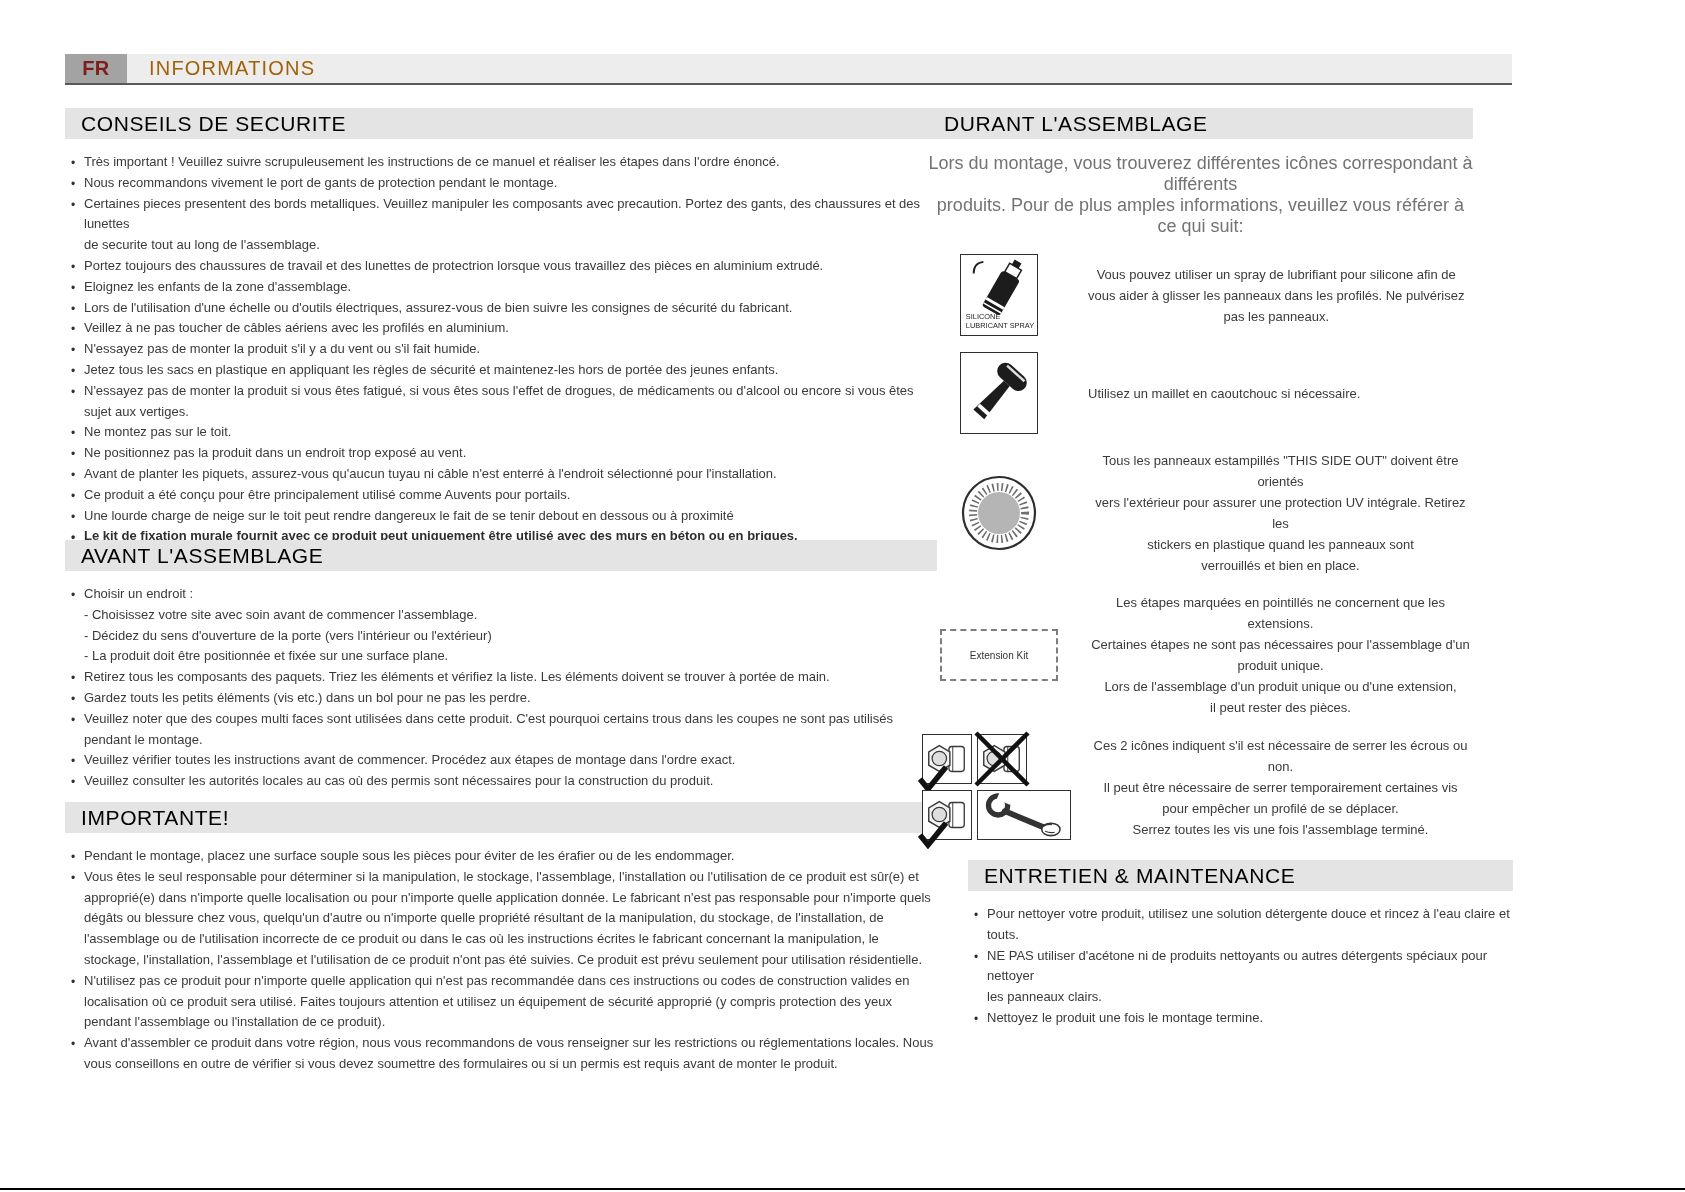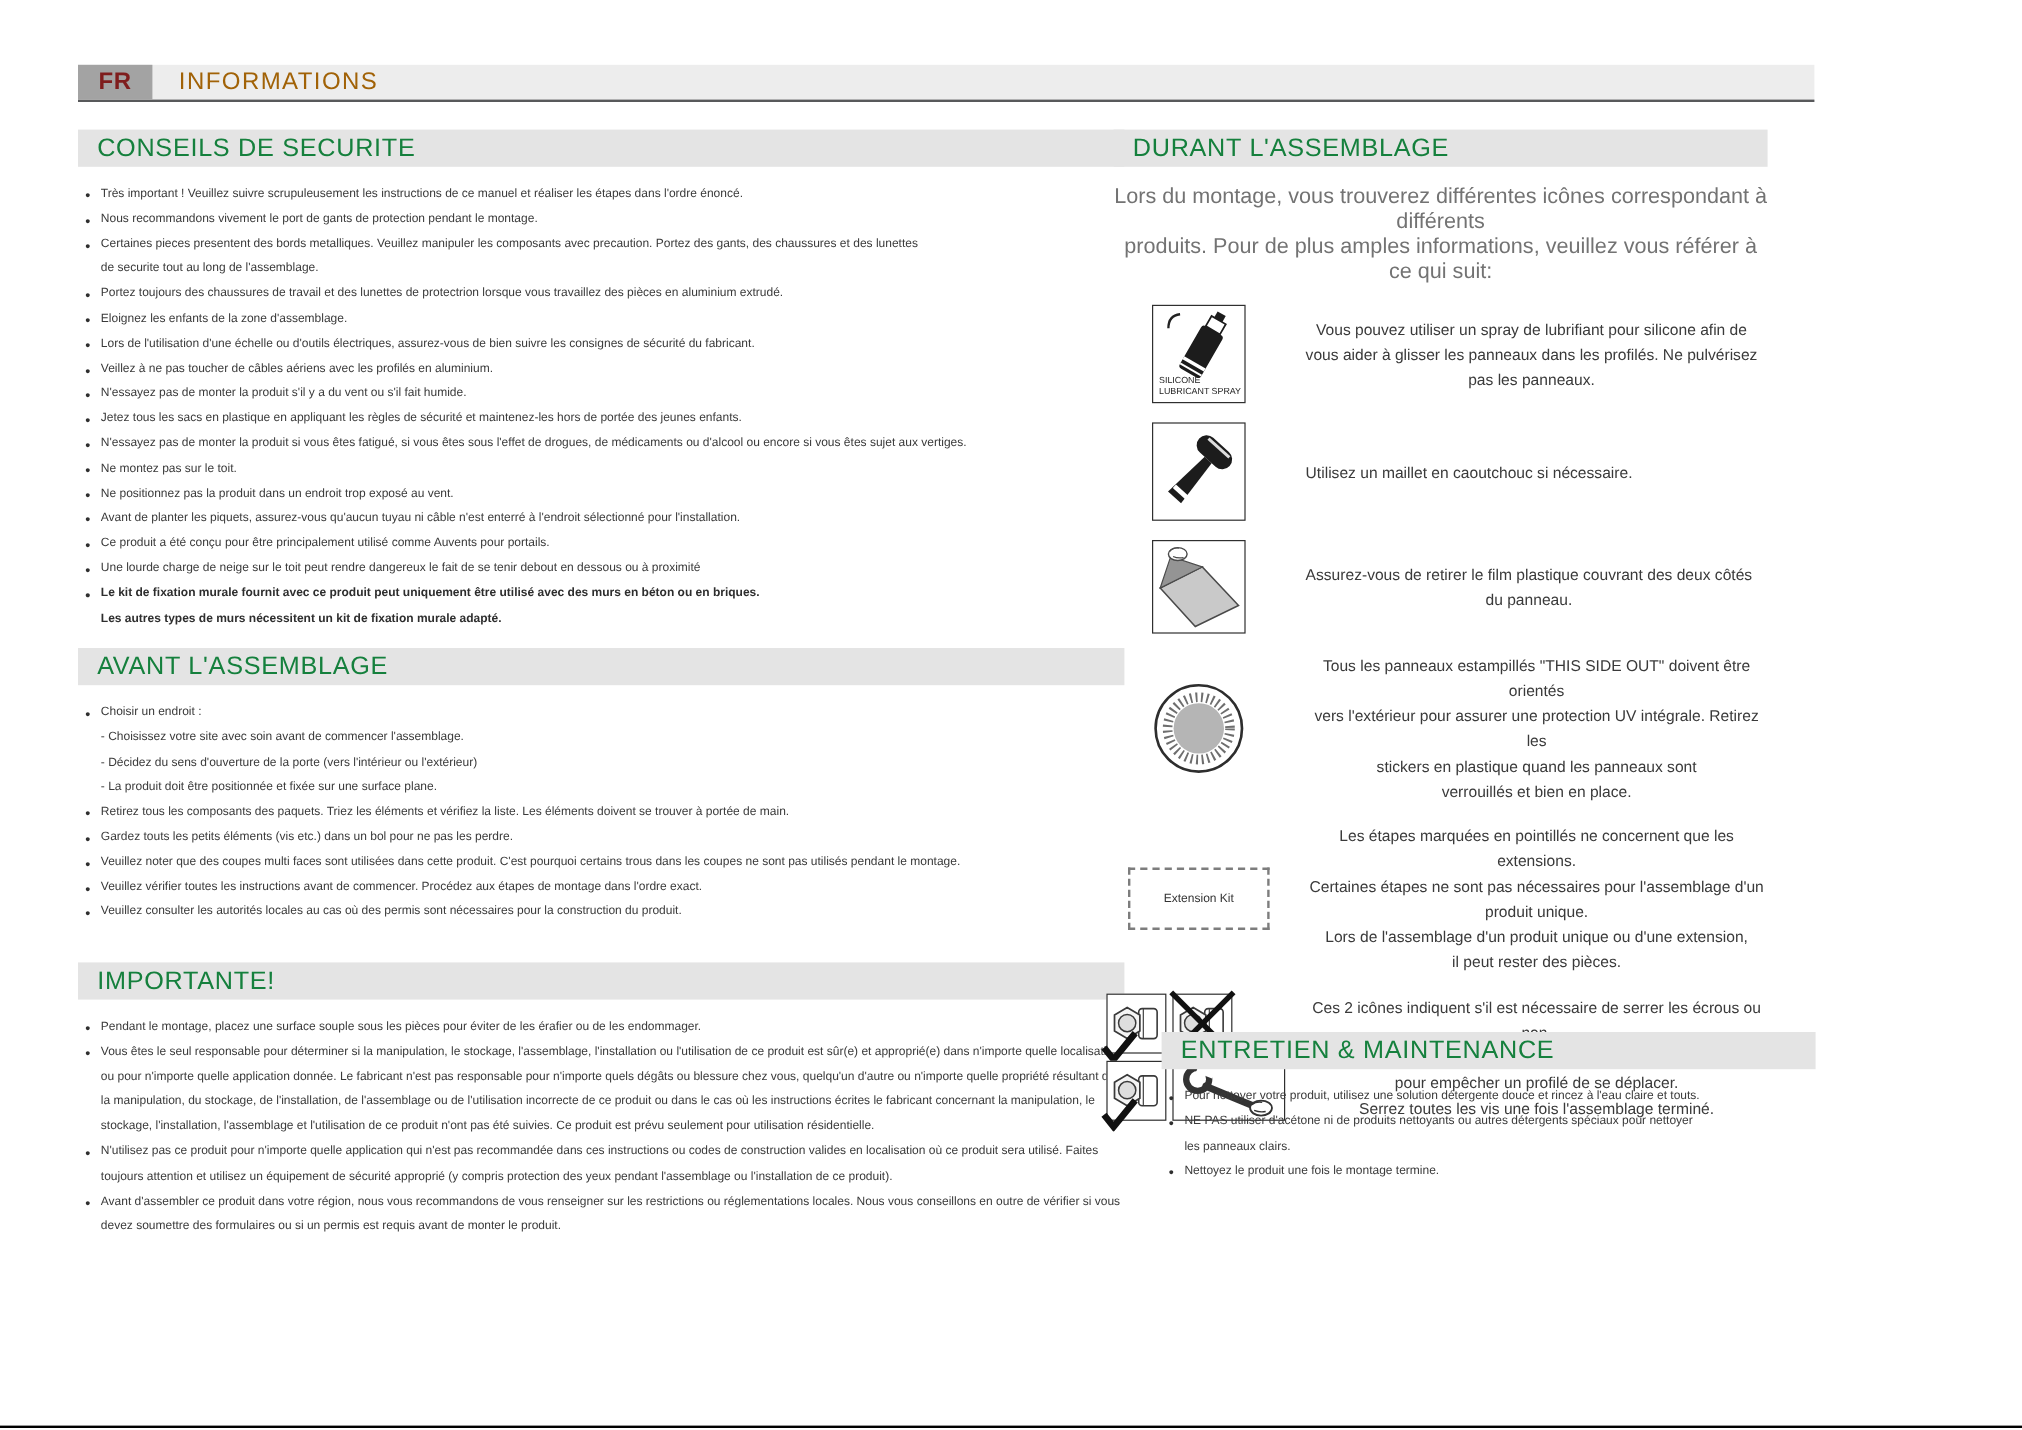--- a/index.html
+++ b/index.html
@@ -18,23 +18,23 @@
     display:flex; align-items:center; justify-content:center; letter-spacing:0.5px;
   }
   .topbar-title {
     display:flex; align-items:center; padding-left:22px; font-size:20px;
     color:#a16207; letter-spacing:1.2px;
   }
   
   .section { position:absolute; }
   .sec-header {
     background:#e4e4e4; height:31px; display:flex; align-items:center;
-    padding-left:16px; font-size:21px; color:#15803d; letter-spacing:0.6px;
-  }
-  ul.bullets { list-style:none; margin:13px 0 0 4px; font-size:10px; line-height:20.8px; color:#3a3a3a; }
+    padding-left:16px; font-size:21px; color:#000000; letter-spacing:0.6px;
+  }
+  ul.bullets { list-style:none; margin:13px 0 0 4px; font-size:13px; line-height:20.8px; color:#3a3a3a; }
   ul.bullets li { position:relative; padding-left:15px; }
   ul.bullets li::before {
     content:"•"; position:absolute; left:2px; top:1px; font-size:12px; color:#2f2f2f;
   }
   ul.bullets li.sub::before { content:""; }
   ul.bullets li.bold { font-weight:bold; color:#2e2e2e; }
   .pre { white-space:pre-line; }
   
   .intro { margin-top:14px; font-size:18px; font-weight:normal; color:#737373; line-height:21px; white-space:pre-line; }
   .icon-rows { margin-top:17px; }
@@ -151,32 +151,20 @@
               <rect x="21" y="11" width="35" height="17" rx="8.5" fill="#1c1c1c"></rect>
               <rect x="27" y="13" width="24" height="2.6" fill="#ffffff" opacity="0.85"></rect>
               <path d="M35 28 h8 l3.5 43 h-15 z" fill="#1c1c1c"></path>
               <rect x="32.5" y="62" width="14" height="4" fill="#ffffff"></rect>
             </g>
           </svg>
         </div>
         <div class="row-text">Utilisez un maillet en caoutchouc si nécessaire.</div>
       </div>
 
-      <div class="icon-row">
-        <div class="icon-cell">
-          <svg class="icon-box icon-pad" width="78" height="78" viewBox="0 0 78 78">
-            <polygon points="6,40 42,22 73,55 36,73" fill="#c9c9c9" stroke="#4a4a4a" stroke-width="1.3"></polygon>
-            <polygon points="6,40 42,22 15,13" fill="#949494" stroke="#4a4a4a" stroke-width="1"></polygon>
-            <ellipse cx="21" cy="11" rx="8" ry="5.5" fill="#ffffff" stroke="#4a4a4a" stroke-width="1.2"></ellipse>
-            <path d="M14 9 q3 -4 8 -3 M17 13 q4 2 9 1" fill="none" stroke="#4a4a4a" stroke-width="1"></path>
-          </svg>
-        </div>
-        <div class="row-text">Assurez-vous de retirer le film plastique couvrant des deux côtés
-du panneau.</div>
-      </div>
 
       <div class="icon-row">
         <div class="icon-cell">
           <svg class="icon-pad" width="78" height="78" viewBox="0 0 78 78">
             <circle cx="39" cy="39" r="36" fill="#ffffff" stroke="#2e2e2e" stroke-width="2.2"></circle>
             <circle cx="39" cy="39" r="21" fill="#b5b5b5"></circle>
             <circle cx="39" cy="39" r="26" fill="none" stroke="#6e6e6e" stroke-width="8" stroke-dasharray="1.6 3"></circle>
           </svg>
         </div>
         <div class="row-text">Tous les panneaux estampillés "THIS SIDE OUT" doivent être orientés

